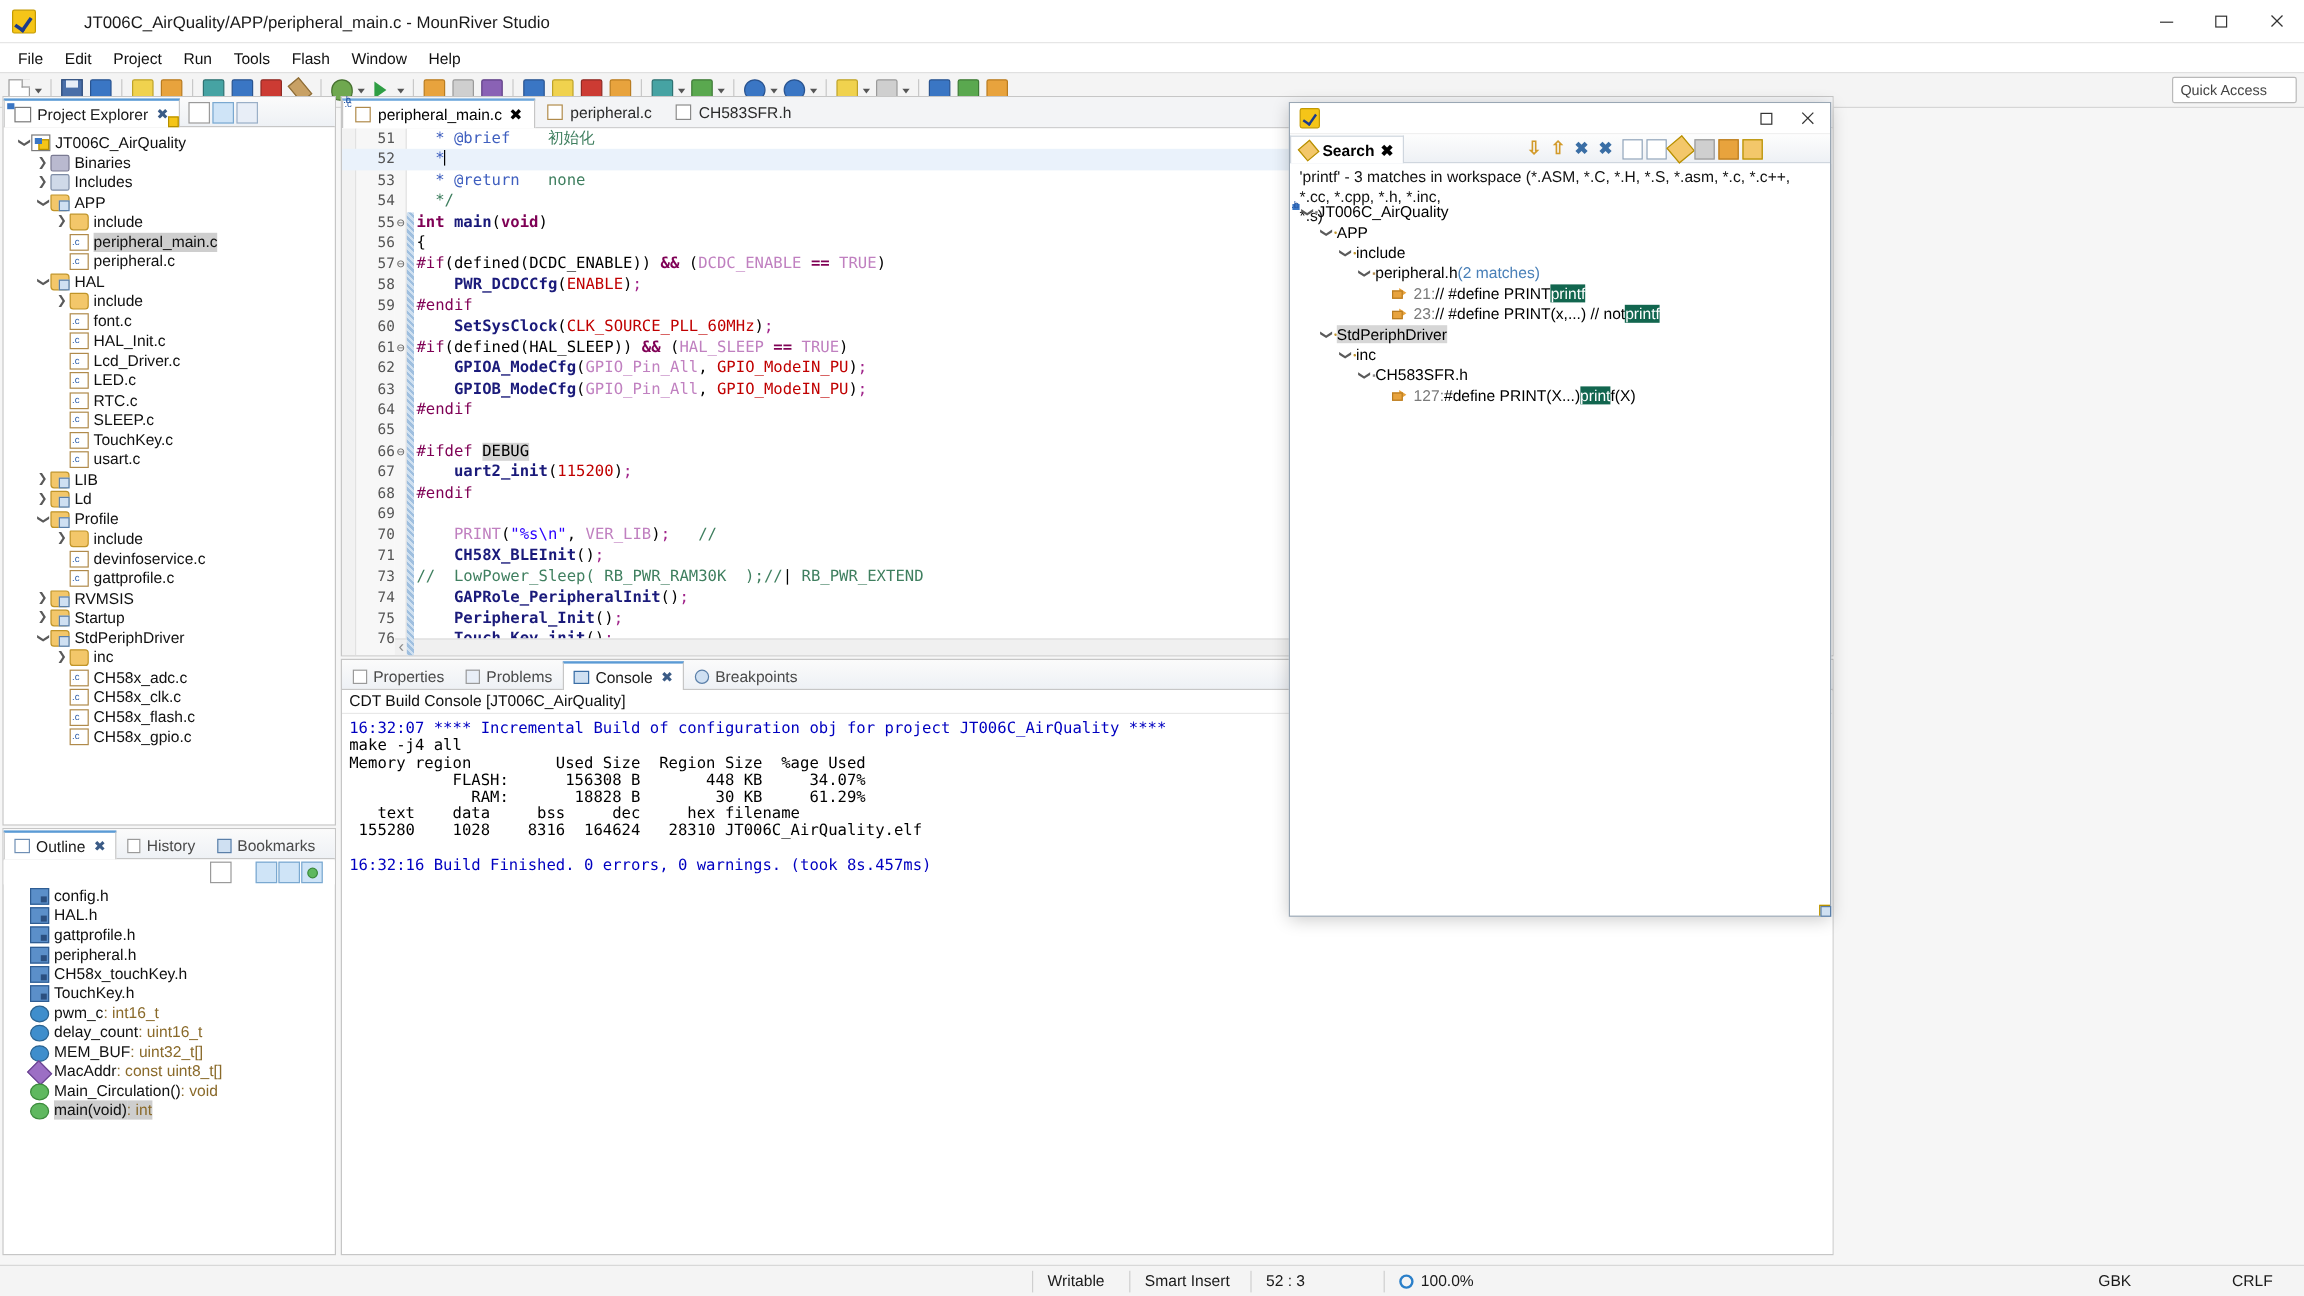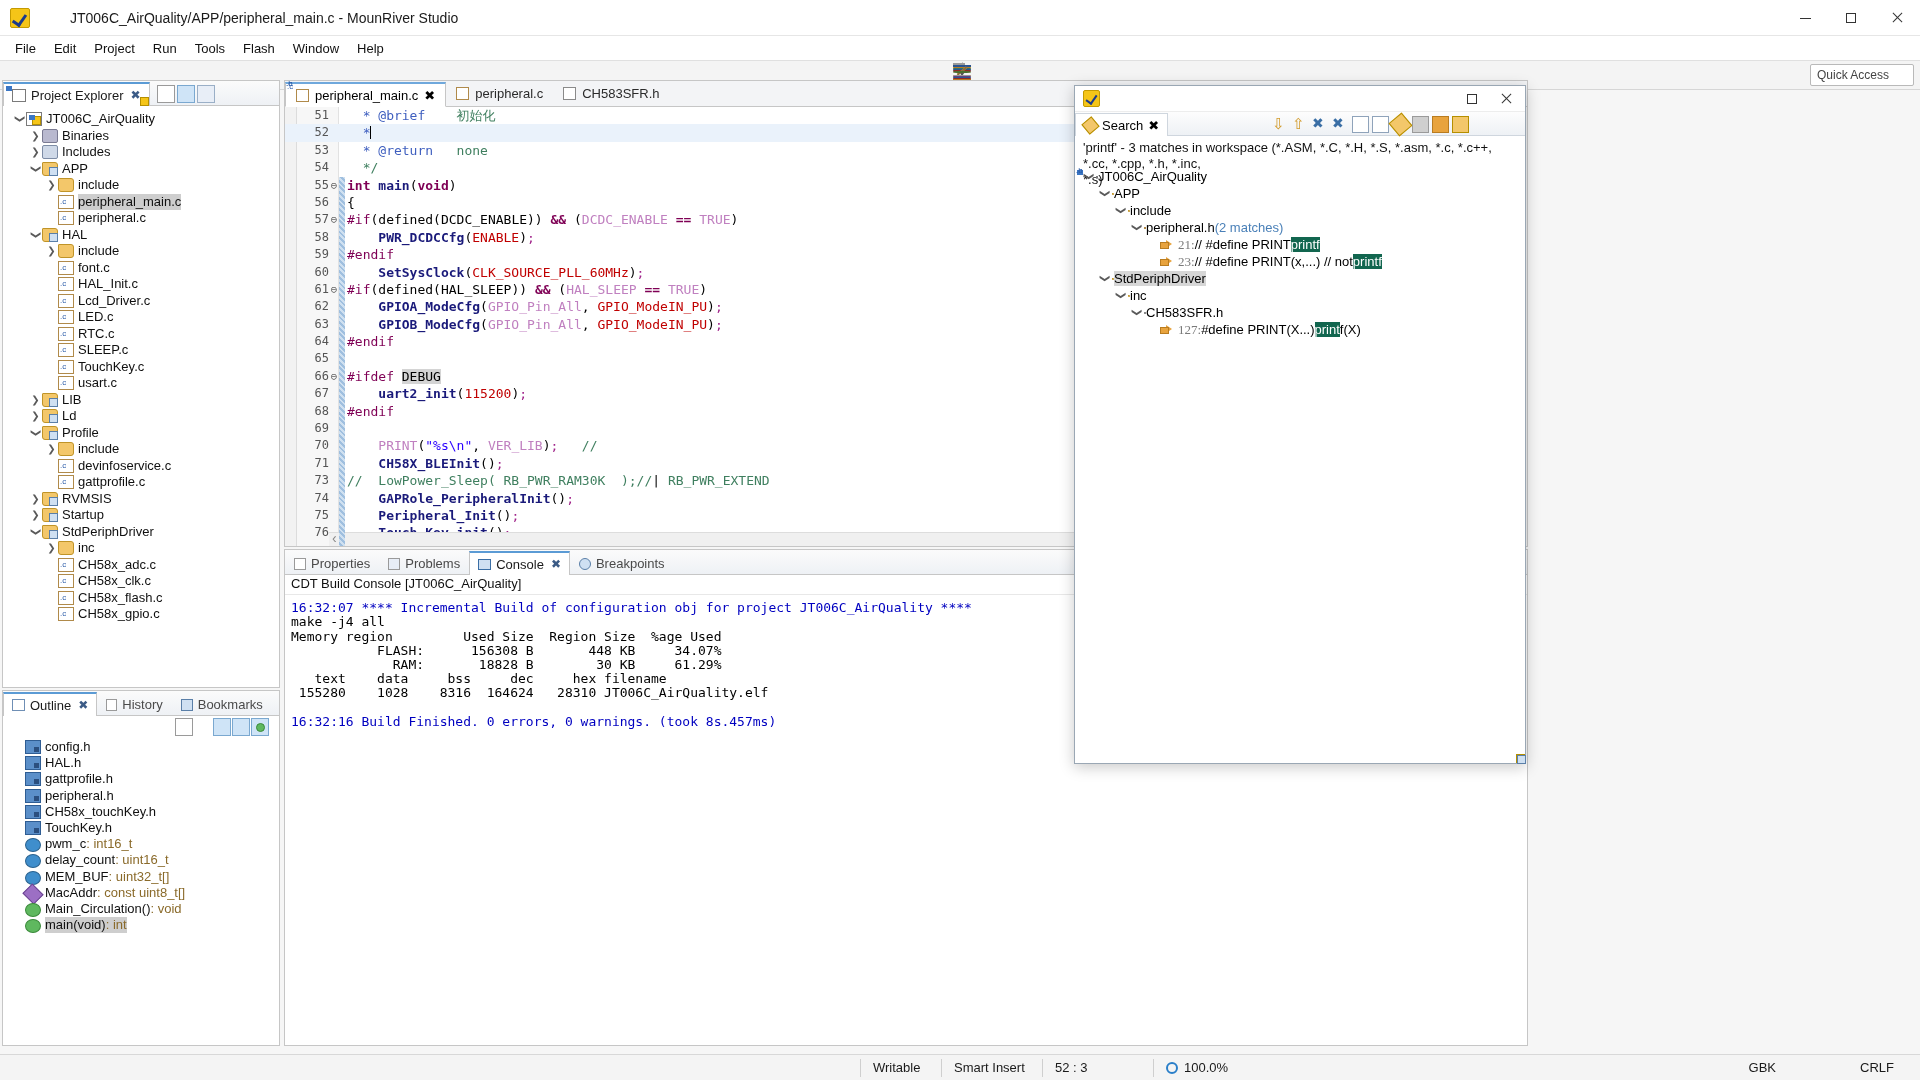--- a/index.html
+++ b/index.html
@@ -42,21 +42,21 @@
   .wb-close::after { transform: rotate(-45deg); }
 
   
   .menubar { height: 24px; background: #ffffff; display: flex; align-items: center; padding-left: 6px; }
   .menu-item { padding: 3px 9px; font-size: 13px; color: #111; cursor: default; }
 
   
   .toolbar {
     height: 30px; background: #f4f4f4; border-top: 1px solid #e0e0e0;
     border-bottom: 1px solid #d6d6d6; display: flex; align-items: center;
-    padding-left: 4px; position: relative; flex-direction: column;
+    padding-left: 4px; position: relative;
   }
   .tb-btn { width: 22px; height: 22px; margin: 0 1px; position: relative; display: inline-block; }
   .tb-sep { width: 1px; height: 18px; background: #c8c8c8; margin: 0 5px; }
   .tb-arrow { width: 9px; height: 22px; position: relative; }
   .tb-arrow::after {
     content:""; position:absolute; left:1px; top:10px; border-left:3px solid transparent;
     border-right:3px solid transparent; border-top:4px solid #555;
   }
   .quick-access {
     position: absolute; right: 6px; top: 3px; height: 22px; min-width: 104px;
@@ -182,31 +182,31 @@
   
   .searchwin {
     position: absolute; background: #fff; border: 1px solid #9aa7b4;
     box-shadow: 0 3px 14px rgba(0,0,0,.22);
   }
   .sw-title { height: 26px; background: #ffffff; display: flex; align-items: center; position: relative; border-bottom: 1px solid #ededed;}
   .sw-ic { width: 17px; height: 17px; margin-left: 8px; background: #f5c518; border: 1px solid #c49a00; border-radius: 2px; position: relative;}
   .sw-ic::after { content:""; position:absolute; left:4px; top:2px; width:5px; height:9px; border-right:2px solid #1b3a8c; border-bottom:2px solid #1b3a8c; transform: rotate(35deg);}
   .sw-winbtns { position: absolute; right: 2px; top: 0; display: flex; }
   .sw-wb { width: 34px; height: 26px; display: flex; align-items: center; justify-content: center; }
-  .sw-tabstrip { height: 24px; background: linear-gradient(#fdfdfd,#eef1f5); border-bottom: 1px solid #cfd6de; display:flex; align-items:flex-end; position:relative;}
+  .sw-tabstrip { height: 24px; background: linear-gradient(#fdfdfd,#eef1f5); border-bottom: 1px solid #cfd6de; display:flex; align-items:flex-end; position:relative;font-weight:bold;}
   .sw-tab { height: 23px; display:flex; align-items:center; gap:5px; padding: 0 8px; font-size:13px; background:#fff; border:1px solid #cfd6de; border-bottom:none; position:relative; top:1px;}
   .sw-tools { position:absolute; right:4px; bottom:2px; display:flex; align-items:center; gap:3px;}
   .swt { width:17px; height:17px; position:relative; }
   .sw-head { font-size: 13px; padding: 4px 8px 0 8px; line-height: 16px; color:#111; }
   .sw-tree { position:absolute; left:0; right:0; top:82px; bottom:0; font-size:13px; }
   .sw-row { height:17px; display:flex; align-items:center; white-space:nowrap; }
   .sw-row.sel .sw-lbl { background:#d6d6d6; }
   .mark { background: #12664f; color: #fff; }
   .matchcnt { color: #4a80b8; }
-  .linenum { color: #7a7a7a; font-family: Liberation Serif, serif; }
+  .linenum { color: #7a7a7a; }
   .ic-arrow { width:13px;height:12px;position:relative; }
   .ic-arrow::after{content:"";position:absolute;left:0;top:3px;width:7px;height:5px;background:#e8a33d;border:1px solid #b97c20;}
   .ic-arrow::before{content:"";position:absolute;left:6px;top:1px;width:0;height:0;border-left:6px solid #e8a33d;border-top:4px solid transparent;border-bottom:4px solid transparent;}
 
   
   .statusbar {
     position: absolute; left: 0; right: 0; bottom: 0; height: 26px;
     background: #f4f4f4; border-top: 1px solid #d8d8d8; display: flex; align-items: center;
     font-size: 13px; color: #1a1a1a;
   }

